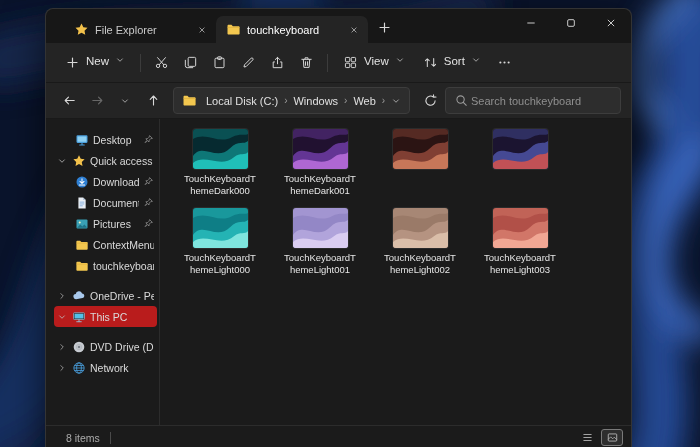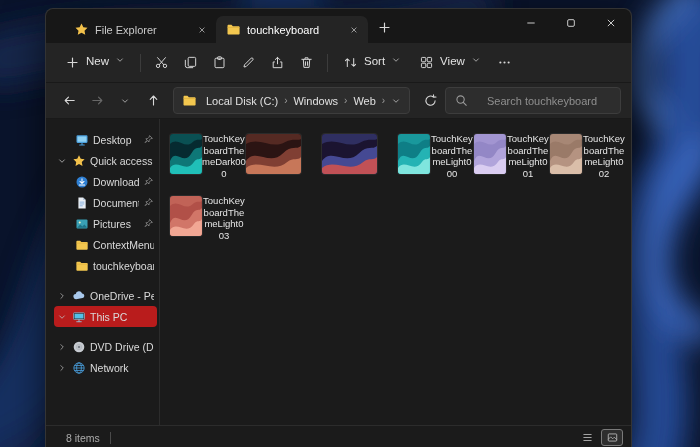--- a/index.html
+++ b/index.html
@@ -58,21 +58,21 @@
   .nav-btn { width:26px; height:26px; border-radius:4px; flex:none; }
   .nav-btn.disabled { opacity:.38; }
   .addr-field { flex:1; min-width:0; height:27px; background:#2d2d2d; border:1px solid #3d3d3d;
                 border-radius:4px; display:flex; align-items:center; gap:6px; padding:0 8px; margin:0 5px; }
   .crumbs { display:flex; align-items:center; font-size:11px; color:#e0e0e0;
             white-space:nowrap; overflow:hidden; min-width:0; }
   .crumb { padding:1px 3px; border-radius:3px; }
   .crumb-sep { color:#9a9a9a; font-size:10px; padding:0 3px; }
   .addr-chev { margin-left:auto; }
   .search-field { width:176px; flex:none; height:27px; background:#2d2d2d; border:1px solid #3d3d3d;
-                  border-radius:4px; display:flex; align-items:center; gap:16px; padding:0 8px; }
+                  border-radius:4px; display:flex; align-items:center; gap:0; padding:0 8px; }
   .search-field input { flex:1; min-width:0; background:transparent; border:none; outline:none;
                         color:#cfcfcf; font-size:11px; font-family:inherit; }
   .search-field input::placeholder { color:#8f8f8f; }
 
   
   .bodyrow { flex:1; min-height:0; display:flex; background:#1b1b1b; }
   .side { width:113px; flex:none; padding:10px 2px 8px 8px; overflow:hidden; font-size:10.5px; }
   .side-item { height:21px; display:flex; align-items:center; gap:4px; padding:0 3px;
                border-radius:4px; color:#dadada; white-space:nowrap; }
   .side-item.gap { margin-top:9px; }
@@ -80,21 +80,21 @@
   .side-item.selected { background:#b91c1c; }
   .side-item .chev { width:11px; flex:none; display:inline-flex; }
   .side-item .chev svg { width:10px; height:10px; }
   .side-item .ic svg { width:14px; height:14px; }
   .side-label { flex:1; min-width:0; overflow:hidden; }
   .side-item .pin { margin-left:auto; flex:none; }
   .side-item .pin svg { width:11px; height:11px; }
 
   .main { flex:1; min-width:0; border-left:1px solid #2c2c2c; padding:8px 0 0 10px;
           display:flex; flex-wrap:wrap; align-content:flex-start; overflow:hidden; }
-  .file-item { width:76px; display:flex; flex-direction:row; align-items:center; margin:2px 0 10px; }
+  .file-item { width:76px; display:flex; flex-direction:column; align-items:center; margin:2px 12px 10px; }
   .thumb { width:55px; height:40px; border-radius:3px; overflow:hidden;
            box-shadow:0 0 0 1px rgba(255,255,255,.07); }
   .thumb svg { display:block; width:100%; height:100%; }
   .file-label { margin-top:4px; width:76px; font-size:9.5px; line-height:1.22; color:#e6e6e6;
                 text-align:center; word-break:break-all; }
 
   
   .status { height:22px; flex:none; display:flex; align-items:center; background:#1b1b1b;
             border-top:1px solid #2c2c2c; padding:2px 8px 0 20px; font-size:10.5px; color:#ababab; }
   .st-sep { width:1px; height:12px; background:#4a4a4a; margin-left:10px; }
@@ -241,41 +241,41 @@
       <button class="tb-ic">
           <span class="ic">
             <svg viewBox="0 0 16 16" fill="none" stroke="#d8d8d8" stroke-width="1.05" stroke-linecap="round">
               <path d="M3 4.6h10M6.4 4.4V3h3.2v1.4M4.6 4.8l.6 8.4h5.6l.6-8.4M6.9 7.2v3.8M9.1 7.2v3.8"></path>
             </svg>
           </span>
         </button>
       <div class="sep"></div>
       <button class="tb-btn">
         <span class="ic">
-            <svg viewBox="0 0 16 16" fill="none" stroke="#d8d8d8" stroke-width="1.1" stroke-linecap="round" stroke-linejoin="round">
-              <path d="M4.6 12.2V4M2.6 6 4.6 4l2 2M11.4 3.8V12M9.4 10l2 2 2-2"></path>
-            </svg>
-          </span>
-        <span>Sort</span>
-        <span class="ic sm">
-            <svg viewBox="0 0 16 16">
-              <path d="M4.2 6.2 8 10l3.8-3.8" stroke="#bdbdbd" stroke-width="1.3" fill="none" stroke-linecap="round" stroke-linejoin="round"></path>
-            </svg>
-          </span>
-      </button>
-      <button class="tb-btn">
-        <span class="ic">
             <svg viewBox="0 0 16 16" fill="none" stroke="#d8d8d8" stroke-width="1.05">
               <rect x="2.6" y="2.6" width="4.6" height="4.6" rx=".9"></rect>
               <rect x="8.8" y="2.6" width="4.6" height="4.6" rx=".9"></rect>
               <rect x="2.6" y="8.8" width="4.6" height="4.6" rx=".9"></rect>
               <rect x="8.8" y="8.8" width="4.6" height="4.6" rx=".9"></rect>
             </svg>
           </span>
         <span>View</span>
+        <span class="ic sm">
+            <svg viewBox="0 0 16 16">
+              <path d="M4.2 6.2 8 10l3.8-3.8" stroke="#bdbdbd" stroke-width="1.3" fill="none" stroke-linecap="round" stroke-linejoin="round"></path>
+            </svg>
+          </span>
+      </button>
+      <button class="tb-btn">
+        <span class="ic">
+            <svg viewBox="0 0 16 16" fill="none" stroke="#d8d8d8" stroke-width="1.1" stroke-linecap="round" stroke-linejoin="round">
+              <path d="M4.6 12.2V4M2.6 6 4.6 4l2 2M11.4 3.8V12M9.4 10l2 2 2-2"></path>
+            </svg>
+          </span>
+        <span>Sort</span>
         <span class="ic sm">
             <svg viewBox="0 0 16 16">
               <path d="M4.2 6.2 8 10l3.8-3.8" stroke="#bdbdbd" stroke-width="1.3" fill="none" stroke-linecap="round" stroke-linejoin="round"></path>
             </svg>
           </span>
       </button>
       <button class="tb-ic">
           <span class="ic">
             <svg viewBox="0 0 16 16" fill="#d8d8d8">
               <circle cx="3.6" cy="8" r="1.15"></circle>
@@ -514,20 +514,31 @@
                 <path d="M0 10 C 14 2 26 16 40 8 C 48 4 52 7 56 5 L 56 0 0 0 Z" fill="#0f7f7f" opacity="0.45"></path>
                 <path d="M0 27 C 10 13 24 33 38 19 C 46 11 52 16 56 12 L 56 40 0 40 Z" fill="#0f7f7f" opacity="0.9"></path>
                 <path d="M0 34 C 12 24 28 40 42 28 C 48 23 53 27 56 23 L 56 40 0 40 Z" fill="#22c3bc" opacity="0.95"></path>
               </svg>
             </div>
             <div class="file-label">TouchKeyboardThemeDark000</div>
           </div>
           <div class="file-item">
             <div class="thumb">
               <svg viewBox="0 0 56 40" preserveAspectRatio="none">
+                <rect width="56" height="40" fill="#211130"></rect>
+                <path d="M0 10 C 14 2 26 16 40 8 C 48 4 52 7 56 5 L 56 0 0 0 Z" fill="#6a3aa0" opacity="0.45"></path>
+                <path d="M0 27 C 10 13 24 33 38 19 C 46 11 52 16 56 12 L 56 40 0 40 Z" fill="#6a3aa0" opacity="0.9"></path>
+                <path d="M0 34 C 12 24 28 40 42 28 C 48 23 53 27 56 23 L 56 40 0 40 Z" fill="#b36ad6" opacity="0.95"></path>
+              </svg>
+            </div>
+            <div class="file-label">TouchKeyboardThemeDark001</div>
+          </div>
+          <div class="file-item">
+            <div class="thumb">
+              <svg viewBox="0 0 56 40" preserveAspectRatio="none">
                 <rect width="56" height="40" fill="#2b1413"></rect>
                 <path d="M0 10 C 14 2 26 16 40 8 C 48 4 52 7 56 5 L 56 0 0 0 Z" fill="#8a4437" opacity="0.45"></path>
                 <path d="M0 27 C 10 13 24 33 38 19 C 46 11 52 16 56 12 L 56 40 0 40 Z" fill="#8a4437" opacity="0.9"></path>
                 <path d="M0 34 C 12 24 28 40 42 28 C 48 23 53 27 56 23 L 56 40 0 40 Z" fill="#ca7a5c" opacity="0.95"></path>
               </svg>
             </div>
           </div>
           <div class="file-item">
             <div class="thumb">
               <svg viewBox="0 0 56 40" preserveAspectRatio="none">

